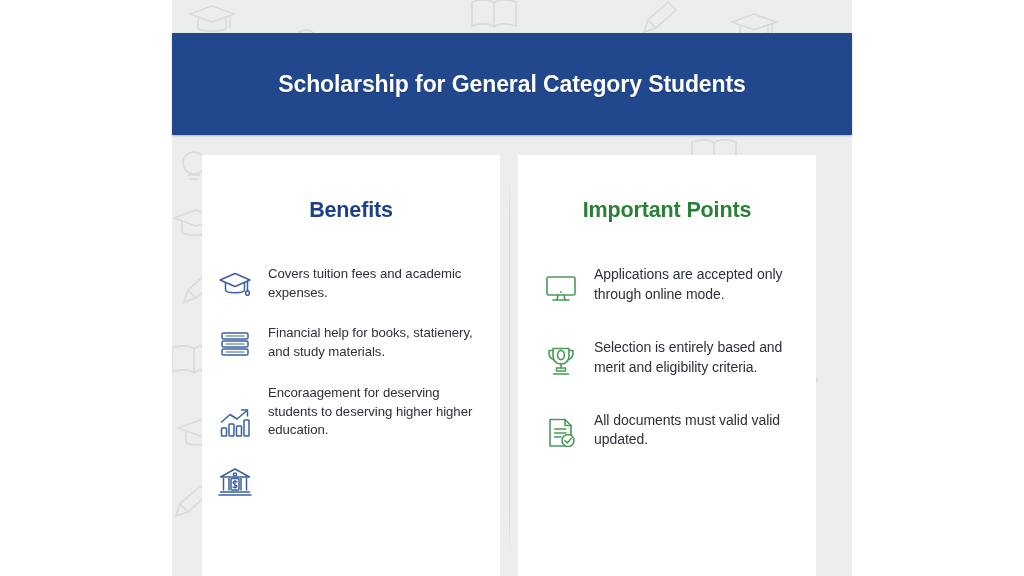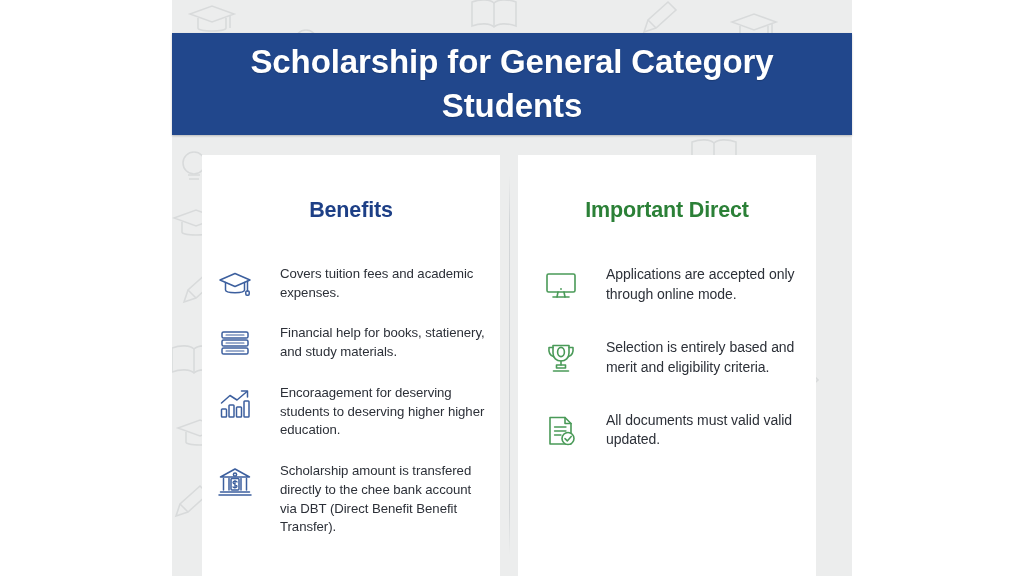--- a/index.html
+++ b/index.html
@@ -45,21 +45,21 @@
     width: 680px;
     height: 102px;
     background: #21478c;
     display: flex;
     align-items: center;
     justify-content: center;
     box-shadow: 0 1px 2px rgba(0,0,0,0.22);
   }
   .header-title {
     color: #ffffff;
-    font-size: 33px;
+    font-size: 23px;
     font-weight: bold;
     line-height: 1.32;
     text-align: center;
     letter-spacing: -0.1px;
     padding: 0 14px;
     text-shadow: 0 1px 1px rgba(0,0,0,0.18);
   }
   .header-title .line2 { display: block; }
 
   
@@ -103,22 +103,22 @@
   .item-list {
     list-style: none;
     margin: 0;
     padding: 0;
   }
   .card.left .item-list  { padding: 41px 14px 0 16px; }
   .card.right .item-list { padding: 41px 10px 0 26px; }
 
   .item {
     display: flex;
-    align-items: flex-start;
-    gap: 28px;
+    align-items: flex-end;
+    gap: 16px;
   }
   .card.left  .item { margin-bottom: 21px; }
   .card.right .item { margin-bottom: 32px; }
 
   .item-icon {
     flex: 0 0 auto;
     width: 34px;
     height: 34px;
     margin-top: 4px;
   }
@@ -249,28 +249,27 @@
           <span class="item-icon">
             <svg viewBox="0 0 34 34" fill="none" stroke="#3c5f9e" stroke-width="1.5" stroke-linecap="round" stroke-linejoin="round">
               <path d="M2.5 12 L17 4 L31.5 12 Z"></path>
               <circle cx="17" cy="9.5" r="1.6"></circle>
               <path d="M5.5 13.5 L5.5 25 M11 13.5 L11 25 M23 13.5 L23 25 M28.5 13.5 L28.5 25"></path>
               <rect x="13" y="13.5" width="8" height="11.5" rx="1"></rect>
               <path d="M17 15.5 L17 23 M19 17 C19 15.8 15 15.8 15 17.6 C15 19.4 19 19.4 19 21.2 C19 23 15 23 15 21.8" stroke-width="1.3"></path>
               <path d="M2.5 27 L31.5 27 M1 30 L33 30"></path>
             </svg>
           </span>
-          <span class="item-text">Scholarship amount is transfered directly to the chee bank account via DBT (Direct Benefit Benefit Transfer).</span>
         </li>
 
       </ul>
     </div>
 
     <div class="card right">
-      <h2 class="col-heading points">Important Direct</h2>
+      <h2 class="col-heading points">Important Points</h2>
 
       <ul class="item-list">
 
         <li class="item">
           <span class="item-icon">
             <svg viewBox="0 0 34 34" fill="none" stroke="#4a9a58" stroke-width="1.6" stroke-linecap="round" stroke-linejoin="round">
               <rect x="3" y="6" width="28" height="18" rx="1.6"></rect>
               <path d="M14 24 L13 29 M20 24 L21 29"></path>
               <path d="M9 29 L25 29"></path>
               <circle cx="17" cy="21" r="0.9" fill="#4a9a58" stroke="none"></circle>

